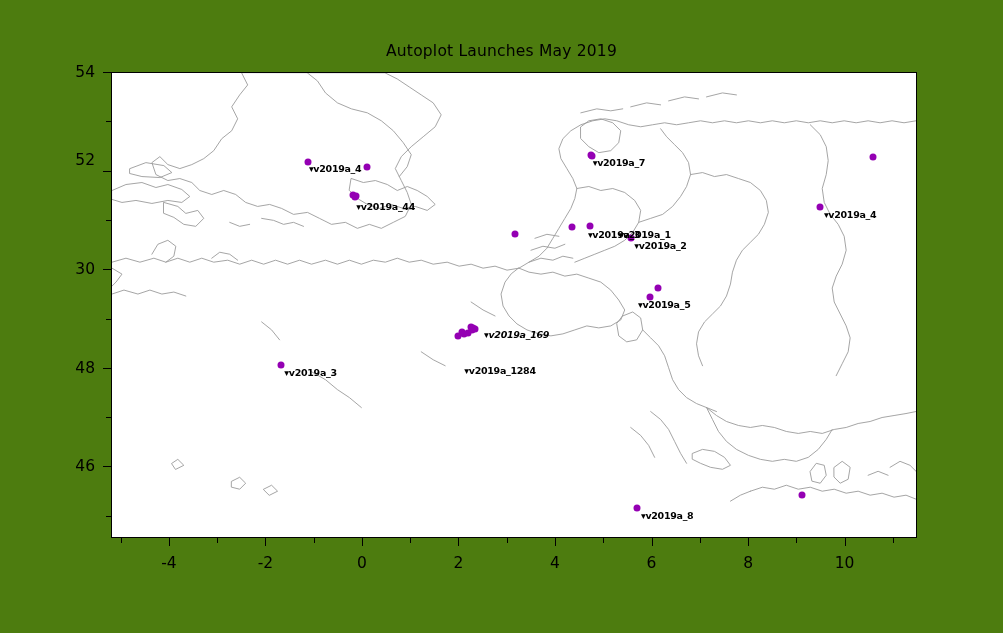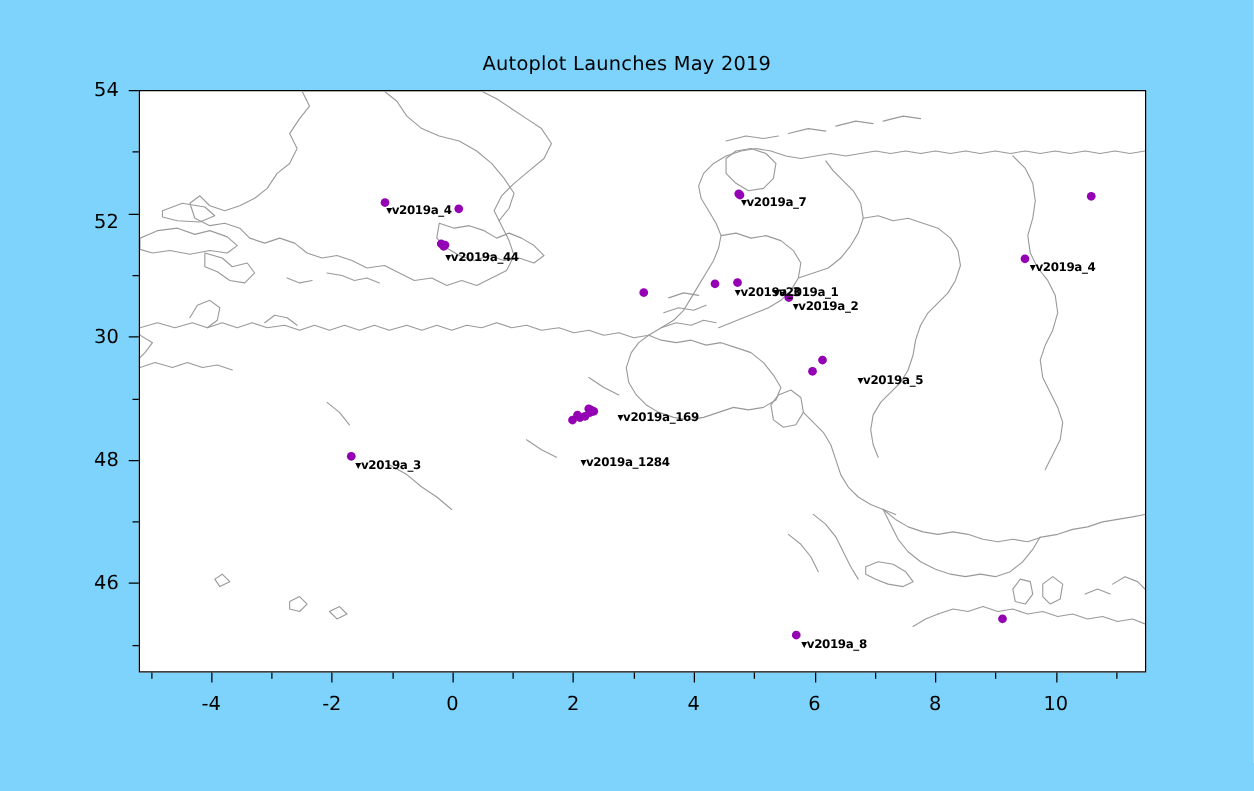--- a/index.html
+++ b/index.html
@@ -1,18 +1,18 @@
 <!DOCTYPE html>
 <html><head>
 <meta charset="utf-8">
 <style>
   html,body{margin:0;padding:0;background:#ffffff;}
   body{width:1003px;height:633px;overflow:hidden;
        font-family:"DejaVu Sans","Liberation Sans",sans-serif;}
-  #root{position:relative;width:1003px;height:633px;background:#7dd3fc;}
+  #root{position:relative;width:1003px;height:633px;background:#4d7c0f;}
   #plot-title{position:absolute;left:0;top:42px;width:1003px;text-align:center;
       font-size:15.5px;color:#000;letter-spacing:.2px;}
   #axes{position:absolute;left:111px;top:72px;width:806px;height:466px;
       border:1.1px solid #000;box-sizing:border-box;background:#fff;}
   #mapsvg{position:absolute;left:0;top:0;width:100%;height:100%;display:block;}
   .ytlabel{position:absolute;font-size:15.5px;color:#000;text-align:right;
       width:46px;transform:translateY(-50%);}
   .xtlabel{position:absolute;font-size:15.5px;color:#000;text-align:center;
       width:46px;transform:translateX(-50%);}
   .tick-v{position:absolute;background:#000;width:1px;}
@@ -183,39 +183,39 @@
       <div class="pt" style="background: rgb(148, 0, 179); left: 280.887px; top: 364.914px;"></div>
       <div class="pt" style="background: rgb(148, 0, 179); left: 637.072px; top: 508.413px;"></div>
       <div class="pt" style="background: rgb(148, 0, 179); left: 802.133px; top: 495.098px;"></div>
       <div class="ptlab" style="left: 308.915px; top: 162.748px;">▾v2019a_4</div>
       <div class="ptlab" style="left: 356.213px; top: 201px;">▾v2019a_44</div>
       <div class="ptlab" style="left: 592.704px; top: 156.831px;">▾v2019a_7</div>
       <div class="ptlab" style="left: 575.329px; top: 228.826px; margin-left: 43px;">▾v2019a_1</div>
       <div class="ptlab" style="left: 587.878px; top: 228.826px;">▾v2019a_3</div>
       <div class="ptlab" style="left: 634.211px; top: 239.675px;">▾v2019a_2</div>
       <div class="ptlab" style="left: 823.886px; top: 208.608px;">▾v2019a_4</div>
-      <div class="ptlab" style="left: 686px; top: 298.85px;">▾v2019a_5</div>
-      <div class="ptlab" style="left: 494px; top: 329.423px;">▾v2019a_169</div>
+      <div class="ptlab" style="left: 638px; top: 298.85px;">▾v2019a_5</div>
+      <div class="ptlab" style="left: 484px; top: 329.423px; font-style: italic;">▾v2019a_169</div>
       <div class="ptlab" style="left: 464.323px; top: 336.327px; margin-top: 29px;">▾v2019a_1284</div>
       <div class="ptlab" style="left: 284.301px; top: 366.901px;">▾v2019a_3</div>
       <div class="ptlab" style="left: 640.968px; top: 510.399px;">▾v2019a_8</div>
     </div>
 
 <div class="tick-h" style="left: 106px; top: 515.81px; width: 5px;"></div>
     <div class="tick-h" style="left: 103px; top: 466.497px; width: 8px;"></div>
     <div class="ytlabel" style="left: 49px; top: 466.497px;">46</div>
     <div class="tick-h" style="left: 106px; top: 417.185px; width: 5px;"></div>
     <div class="tick-h" style="left: 103px; top: 367.873px; width: 8px;"></div>
     <div class="ytlabel" style="left: 49px; top: 367.873px;">48</div>
     <div class="tick-h" style="left: 106px; top: 318.561px; width: 5px;"></div>
     <div class="tick-h" style="left: 103px; top: 269.249px; width: 8px;"></div>
     <div class="ytlabel" style="left: 49px; top: 269.249px;">30</div>
     <div class="tick-h" style="left: 106px; top: 219.937px; width: 5px;"></div>
     <div class="tick-h" style="left: 103px; top: 170.624px; width: 8px;"></div>
-    <div class="ytlabel" style="left: 49px; top: 177px;">52</div>
+    <div class="ytlabel" style="left: 49px; top: 160px;">52</div>
     <div class="tick-h" style="left: 106px; top: 121.312px; width: 5px;"></div>
     <div class="tick-h" style="left: 103px; top: 72px; width: 8px;"></div>
     <div class="ytlabel" style="left: 49px; top: 72px;">54</div>
     <div class="tick-v" style="left: 120.653px; top: 538px; height: 5px;"></div>
     <div class="tick-v" style="left: 168.916px; top: 538px; height: 8px;"></div>
     <div class="xtlabel" style="left: 168.916px; top: 554px;">-4</div>
     <div class="tick-v" style="left: 217.18px; top: 538px; height: 5px;"></div>
     <div class="tick-v" style="left: 265.443px; top: 538px; height: 8px;"></div>
     <div class="xtlabel" style="left: 265.443px; top: 554px;">-2</div>
     <div class="tick-v" style="left: 313.707px; top: 538px; height: 5px;"></div>

